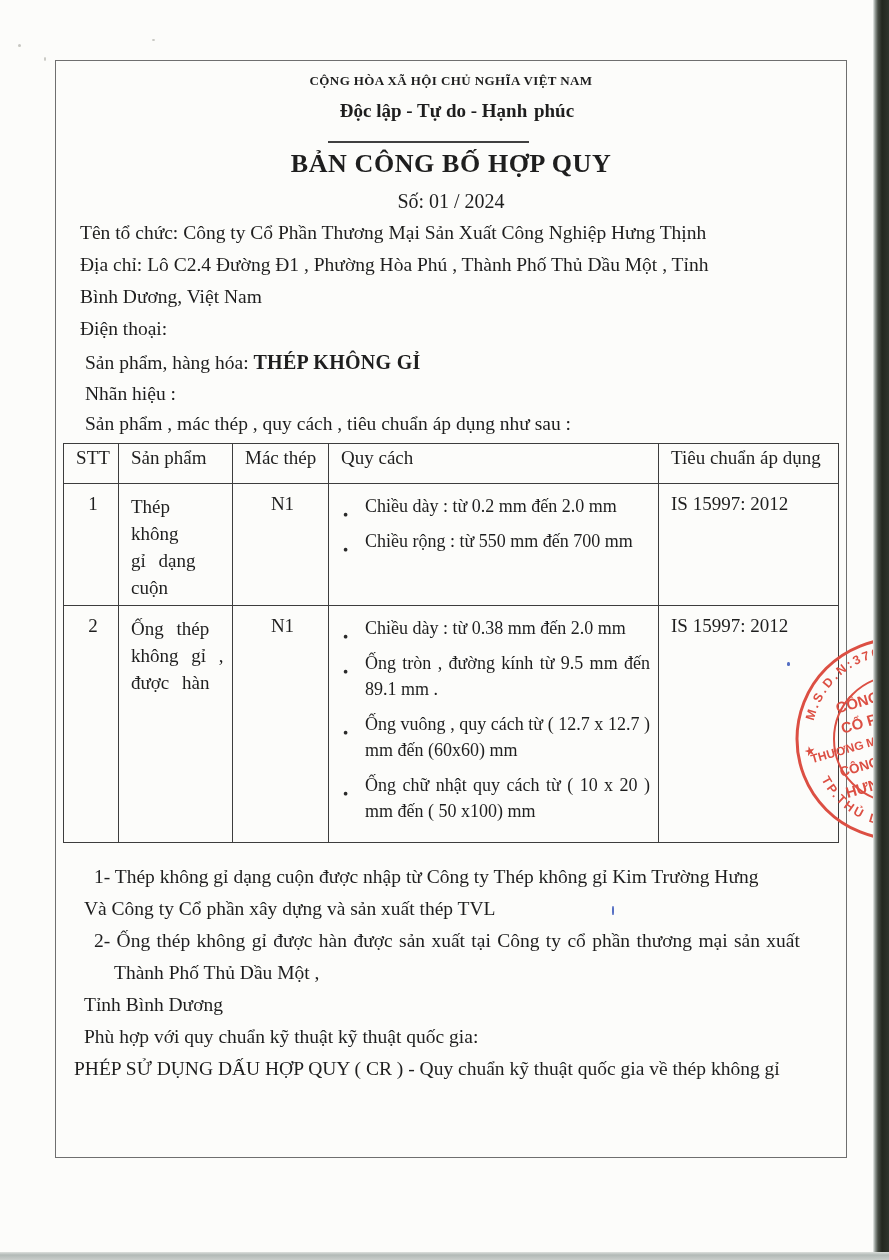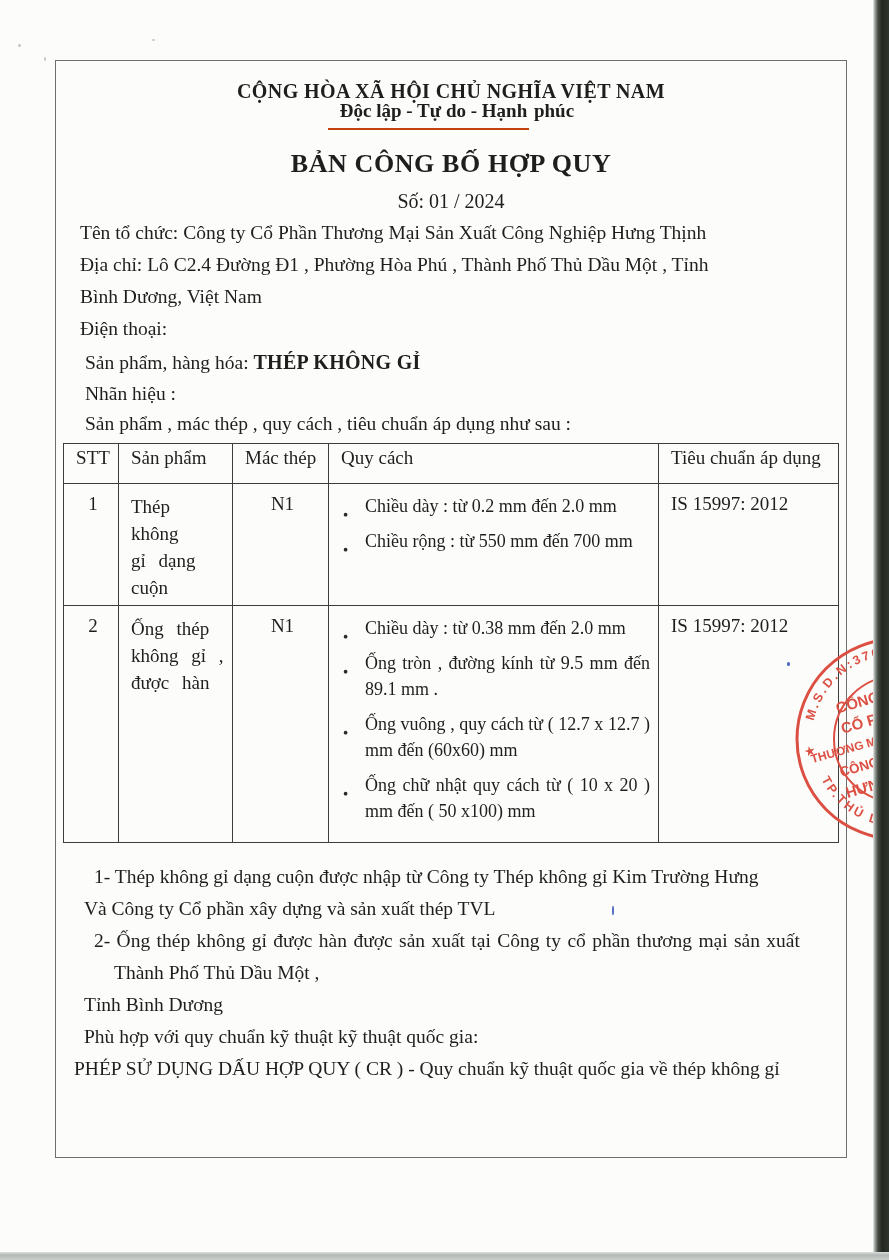--- a/index.html
+++ b/index.html
@@ -11,23 +11,23 @@
   }
   .page{position:absolute;inset:0;}
   
   .border-box{
     position:absolute;left:55px;top:60px;width:792px;height:1098px;
     border:1.4px solid #6f6f6f;
     box-sizing:border-box;
   }
   .abs{position:absolute;}
   .center{left:0;right:0;text-align:center;}
-  .l-country{top:19px;font-weight:bold;font-size:20px;letter-spacing:.4px;}
+  .l-country{top:12px;font-weight:bold;font-size:13px;letter-spacing:.4px;}
   .l-motto{top:39px;font-weight:bold;font-size:19px;}
-  .l-motto .uline{border-bottom:2px solid #c2410c;padding:0 2px 7px 12px;}
+  .l-motto .uline{border-bottom:2px solid #404040;padding:0 2px 20px 12px;}
   .l-title{top:88px;font-weight:bold;font-size:26px;letter-spacing:.6px;}
   .l-num{top:129px;font-size:20px;}
   .bodyline{font-size:19.5px;white-space:nowrap;}
   .l-org{top:161px;left:24px;}
   .l-addr1{top:193px;left:24px;}
   .l-addr2{top:225px;left:24px;}
   .l-phone{top:257px;left:24px;}
   .l-product{top:290px;left:29px;}
   .l-product b{font-size:20px;letter-spacing:.3px;}
   .l-brand{top:322px;left:29px;}

